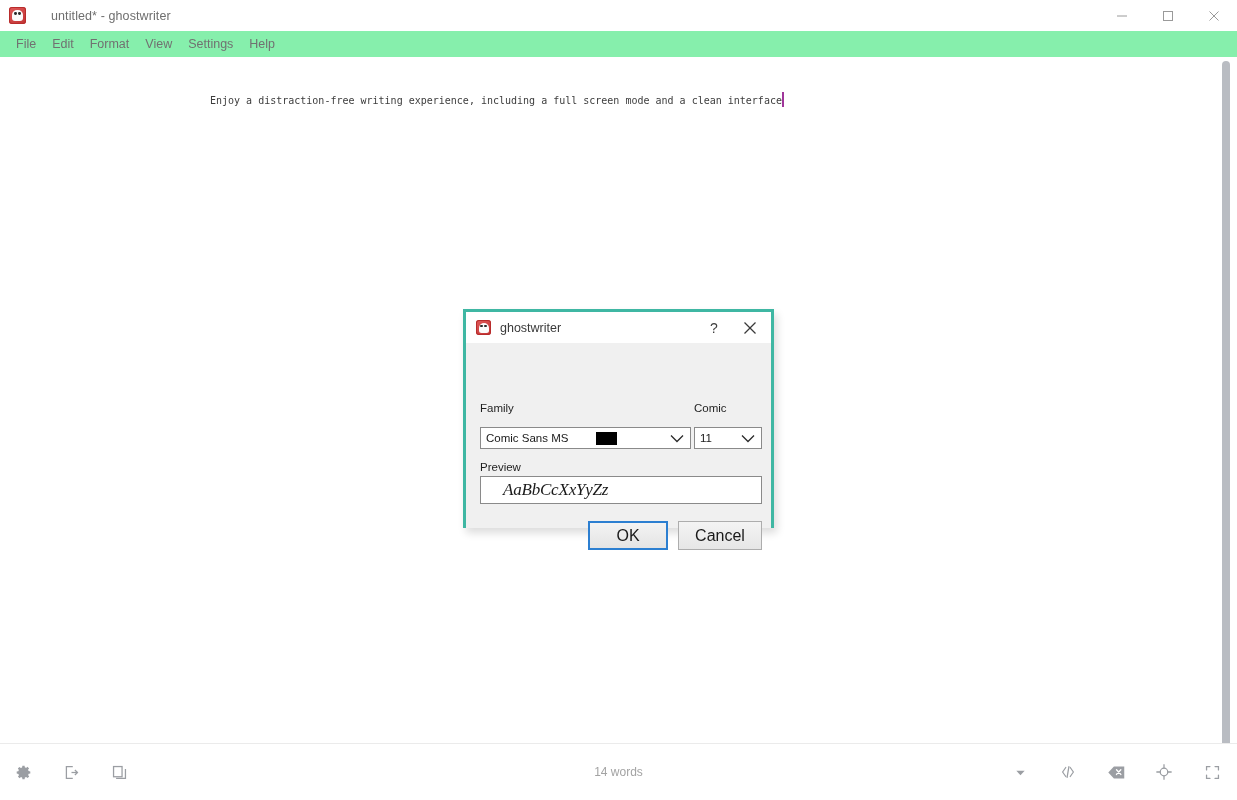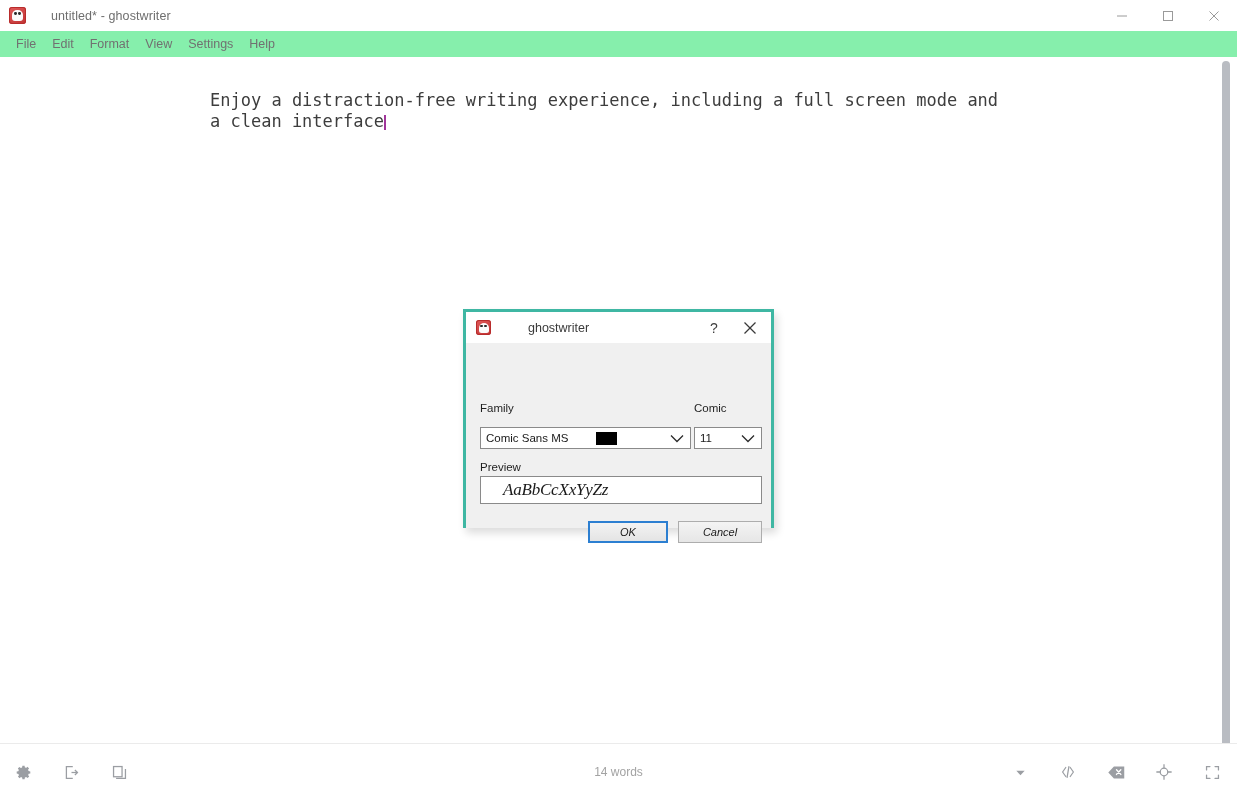--- a/index.html
+++ b/index.html
@@ -98,21 +98,21 @@
     left: 0; top: 57px;
     width: 1237px; height: 702px;
     background: #ffffff;
     overflow: hidden;
   }
   .doc-text {
     position: absolute;
     left: 210px; top: 33px;
     width: 790px;
     font-family: "DejaVu Sans Mono", "Liberation Mono", monospace;
-    font-size: 17px;
+    font-size: 10px;
     line-height: 21px;
     color: #3d3d3d;
     white-space: pre-wrap;
     word-break: normal;
   }
   .caret {
     display: inline-block;
     width: 1.6px;
     height: 15px;
     background: #a0369a;
@@ -187,21 +187,20 @@
     width: 311px; height: 219px;
     border: 3px solid #3fb7a3;
     background: #f0f0f0;
   }
   .dlg-titlebar {
     height: 31px;
     background: #ffffff;
     display: flex;
     align-items: center;
     position: relative;
-    gap: 28px;
   }
   .dlg-icon {
     width: 15px; height: 15px;
     margin-left: 10px;
     border-radius: 3px;
     background: linear-gradient(145deg,#e05a5a,#c03232);
     position: relative;
     box-shadow: 0 0 0 1px #b82c2c inset;
     flex: 0 0 auto;
   }
@@ -297,26 +296,26 @@
     padding-left: 22px;
     font-family: Liberation Serif, serif;
     font-size: 17px;
     font-style: italic;
     color: #1a1a1a;
     letter-spacing: -0.2px;
   }
 
   .dlg-btn {
     position: absolute;
-    height: 22px;
+    height: 29px;
     background: linear-gradient(#f4f4f4,#e6e6e6);
     border: 1px solid #adadad;
-    font-size: 11px;
+    font-size: 16px;
     color: #1a1a1a;
-    display: flex; align-items: center; justify-content: center; font-style: italic;
+    display: flex; align-items: center; justify-content: center;
   }
   .btn-ok {
     left: 122px; top: 178px; width: 80px;
     border: 2px solid #2c7fd1;
     background: linear-gradient(#f3f3f3,#e4e4e4);
   }
   .btn-cancel { left: 212px; top: 178px; width: 84px; }
 </style>
 </head>
 <body>

